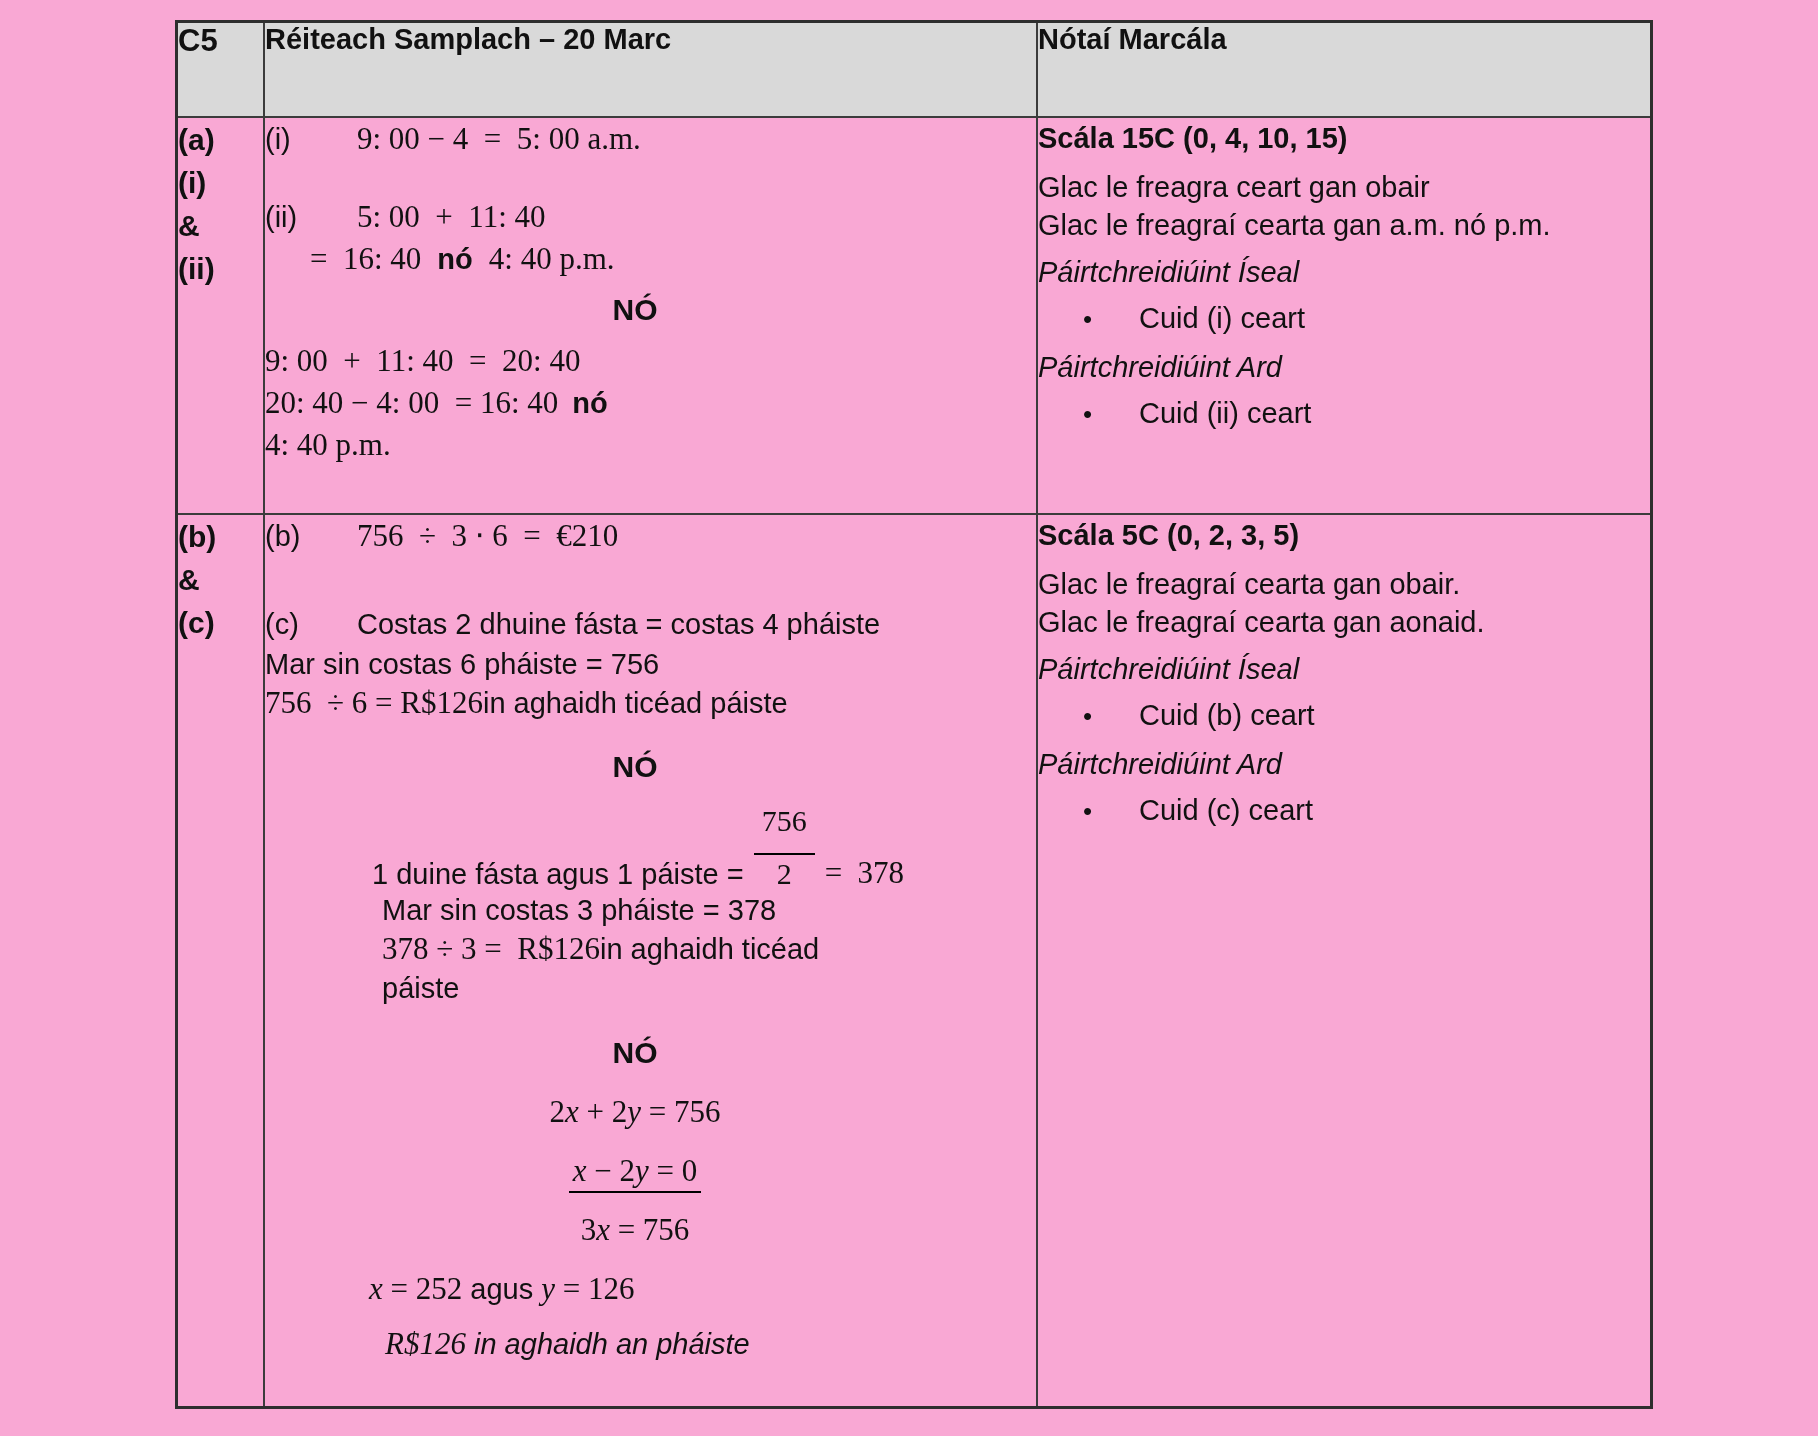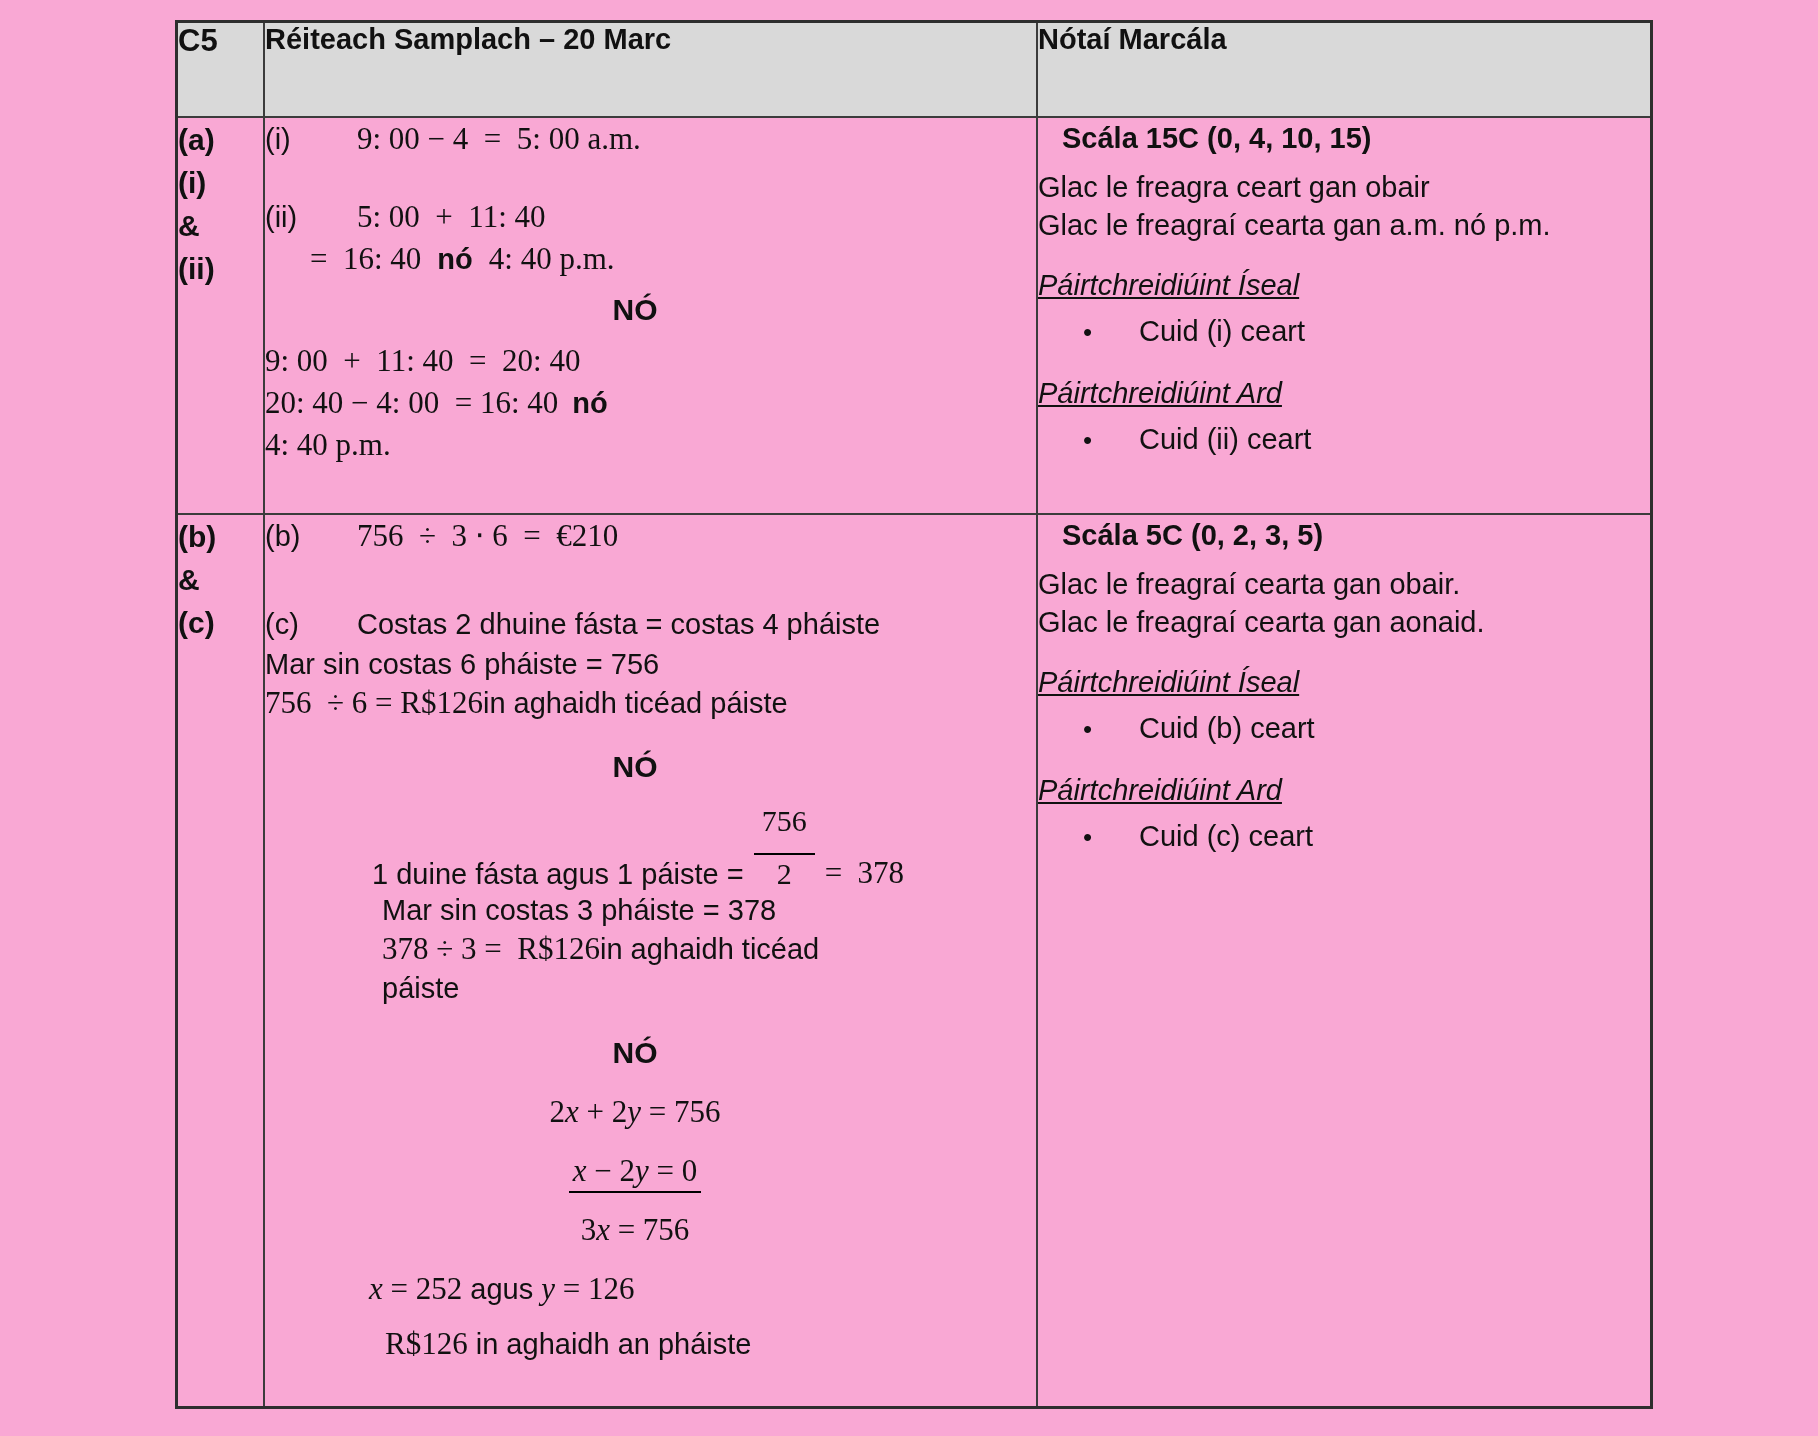--- a/index.html
+++ b/index.html
@@ -27,37 +27,37 @@
   .math{font-family:"Liberation Serif",serif;font-size:31px;white-space:pre;}
   .sans{font-family:"Liberation Sans",sans-serif;font-size:29px;}
   .ln{line-height:42px;display:flex;align-items:baseline;}
   .lab{display:inline-block;width:92px;font-size:29px;flex:0 0 92px;}
   .gap36{margin-top:36px;}
   .indent{}
   .eqind{margin-left:45px;}
   .or-head{width:740px;text-align:center;font-weight:bold;font-size:30px;line-height:44px;}
   .no-inline{font-family:"Liberation Sans",sans-serif;font-size:29px;font-weight:bold;margin:0 16px;white-space:normal;}
 
-  .scale{font-weight:bold;line-height:40px;margin-bottom:10px;padding-left:24px;}
-  .pc{font-style:italic;line-height:40px;margin-top:21px;text-decoration:underline;}
+  .scale{font-weight:bold;line-height:40px;margin-bottom:10px;}
+  .pc{font-style:italic;line-height:40px;margin-top:8px;}
   .bullet-line{margin-top:6px;line-height:40px;display:flex;align-items:baseline;}
   .bullet-glyph{display:inline-block;width:18px;margin-left:45px;margin-right:38px;font-size:26px;}
 
   .fracline{display:flex;align-items:flex-end;margin-left:107px;height:96px;margin-top:6px;}
   .frac{display:inline-block;text-align:center;font-family:"Liberation Serif",serif;
         font-size:30px;margin:0 10px;vertical-align:middle;}
   .frac .num{display:block;border-bottom:2px solid #000;padding:0 8px 15px;line-height:34px;}
   .frac .den{display:block;padding-top:2px;line-height:34px;}
 
   .ctr{width:740px;text-align:center;}
   .u{border-bottom:2px solid #000;padding:0 4px 3px;}
   .eqln{font-size:32px;line-height:40px;}
   .mt16{margin-top:16px;}.mt18{margin-top:18px;}.mt22{margin-top:22px;}
   .mt24{margin-top:24px;}.mt14{margin-top:14px;}.mt8{margin-top:8px;}
-  .ml112{margin-left:104px;}.ml120{margin-left:120px;}.ml117{margin-left:117px;}
+  .ml112{margin-left:104px;}.ml120{margin-left:120px;font-style:italic;}.ml117{margin-left:117px;}
   .mvar i{font-style:italic;}
 </style>
 </head>
 <body>
 
 <div class="page">
   <table class="ms">
     <tbody>
         <tr class="head">
       <td class="c1 hq">C5</td>

